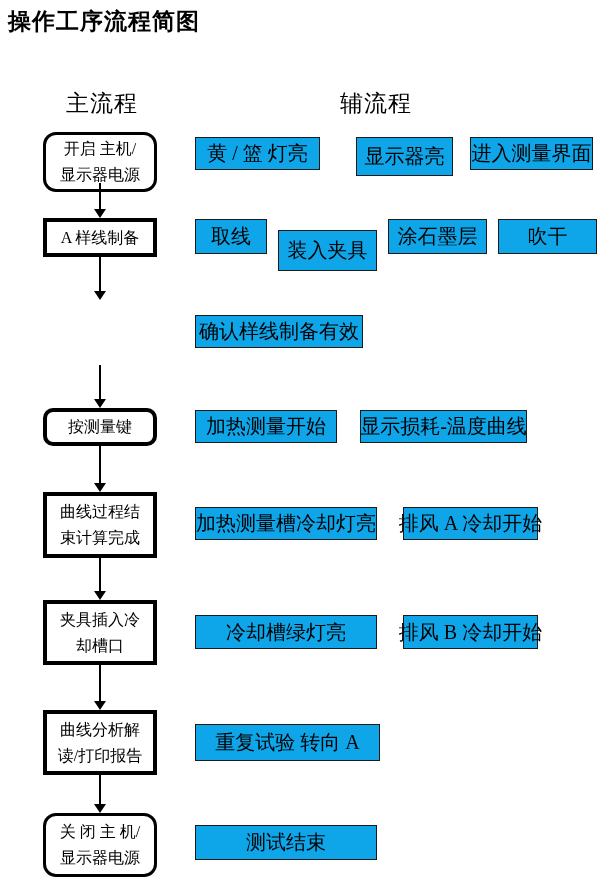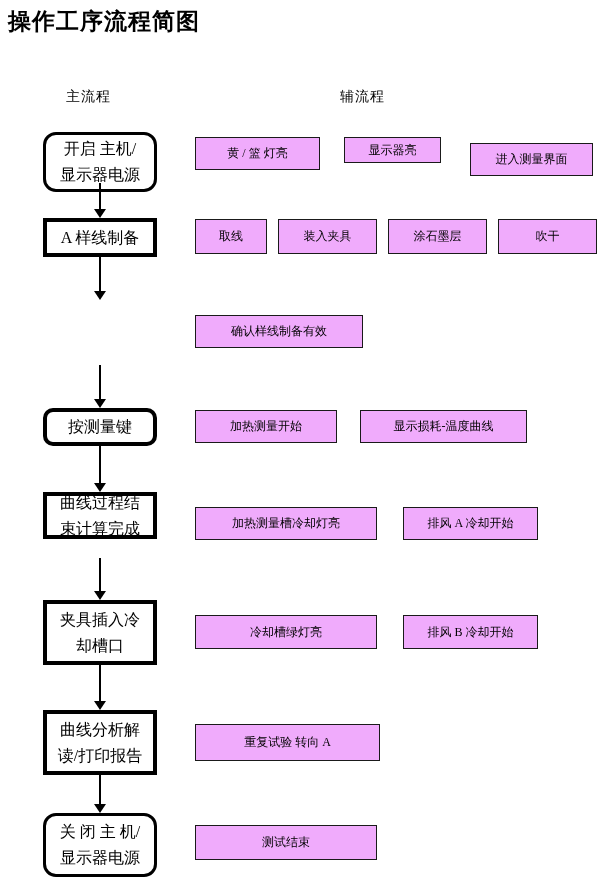--- a/index.html
+++ b/index.html
@@ -9,37 +9,37 @@
     background:#ffffff;
     font-family:"Liberation Serif","DejaVu Serif",serif;
     color:#000;
     overflow:hidden;
   }
   .title{
     position:absolute;left:8px;top:6px;
     font-size:23px;font-weight:bold;letter-spacing:1px;
   }
   .col-header{
-    position:absolute;font-size:14px;letter-spacing:1px;
+    position:absolute;font-size:23px;letter-spacing:1px;
   }
   .main-box{
     position:absolute;left:43px;width:114px;
     border:4px solid #000;background:#fff;
     display:flex;flex-direction:column;justify-content:center;align-items:center;
     text-align:center;font-size:16px;line-height:26px;
     white-space:pre-line;box-sizing:border-box;
   }
   .main-box.rounded{
     border-width:3px;border-radius:13px;
   }
   .aux-box{
     position:absolute;
-    border:1.5px solid #1a1a1a;background:#f0abfc;
+    border:1.5px solid #1a1a1a;background:#0ea5e9;
     display:flex;justify-content:center;align-items:center;
-    text-align:center;font-size:12px;
+    text-align:center;font-size:20px;
     box-sizing:border-box;white-space:nowrap;
   }
   .arrow{
     position:absolute;left:94px;width:12px;
   }
   .arrow .arrow-line{
     width:2px;margin:0 auto;background:#000;
     height:calc(100% - 9px);
   }
   .arrow .arrow-head{
@@ -55,30 +55,30 @@
 <div id="canvas">
 
   <div class="title">操作工序流程简图</div>
 
   <div class="col-header" style="left:66px;top:88px;">主流程</div>
   <div class="col-header" style="left:340px;top:88px;text-align:right;">辅流程</div>
 
   <div class="main-box rounded" style="top:132px;height:60px;">开启 主机/
 显示器电源</div>
   <div class="aux-box" style="left:195px;top:137px;width:125px;height:33px;">黄 / 篮 灯亮</div>
-  <div class="aux-box" style="left:344px;top:137px;width:97px;height:26px;">显示器亮</div>
-  <div class="aux-box" style="left:470px;top:143px;width:123px;height:33px;">进入测量界面</div>
+  <div class="aux-box" style="left:356px;top:137px;width:97px;height:39px;">显示器亮</div>
+  <div class="aux-box" style="left:470px;top:137px;width:123px;height:33px;">进入测量界面</div>
   <div class="arrow" style="top:183px;height:35px;">
       <div class="arrow-line"></div>
       <div class="arrow-head"></div>
     </div>
 
   <div class="main-box" style="top:218px;height:39px;">A 样线制备</div>
   <div class="aux-box" style="left:195px;top:219px;width:72px;height:35px;">取线</div>
-  <div class="aux-box" style="left:278px;top:219px;width:99px;height:35px;">装入夹具</div>
+  <div class="aux-box" style="left:278px;top:230px;width:99px;height:41px;">装入夹具</div>
   <div class="aux-box" style="left:498px;top:219px;width:99px;height:35px;">吹干</div>
   <div class="aux-box" style="left:388px;top:219px;width:99px;height:35px;">涂石墨层</div>
   <div class="arrow" style="top:257px;height:43px;">
       <div class="arrow-line"></div>
       <div class="arrow-head"></div>
     </div>
 
   <div class="aux-box" style="left:195px;top:315px;width:168px;height:33px;">确认样线制备有效</div>
   <div class="arrow" style="top:365px;height:43px;">
       <div class="arrow-line"></div>
@@ -86,21 +86,21 @@
     </div>
 
   <div class="main-box" style="top:408px;height:38px;border-radius:10px;">按测量键</div>
   <div class="aux-box" style="left:195px;top:410px;width:142px;height:33px;">加热测量开始</div>
   <div class="aux-box" style="left:360px;top:410px;width:167px;height:33px;">显示损耗-温度曲线</div>
   <div class="arrow" style="top:446px;height:46px;">
       <div class="arrow-line"></div>
       <div class="arrow-head"></div>
     </div>
 
-  <div class="main-box" style="top:492px;height:47px;">曲线过程结
+  <div class="main-box" style="top:492px;height:66px;">曲线过程结
 束计算完成</div>
   <div class="aux-box" style="left:195px;top:507px;width:182px;height:33px;">加热测量槽冷却灯亮</div>
   <div class="aux-box" style="left:403px;top:507px;width:135px;height:33px;">排风 A 冷却开始</div>
   <div class="arrow" style="top:558px;height:42px;">
       <div class="arrow-line"></div>
       <div class="arrow-head"></div>
     </div>
 
   <div class="main-box" style="top:600px;height:65px;">夹具插入冷
 却槽口</div>

